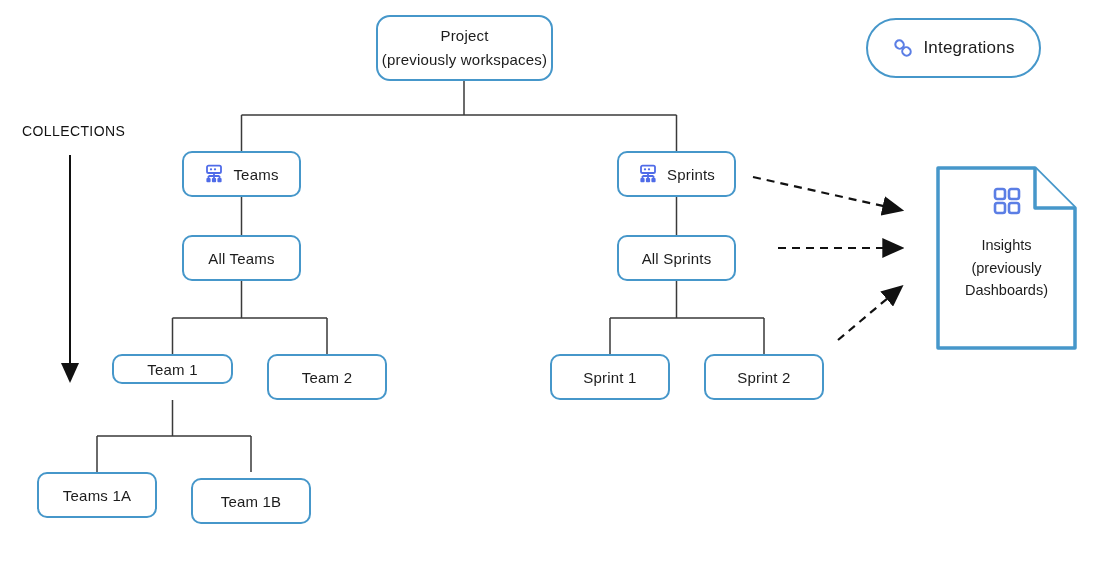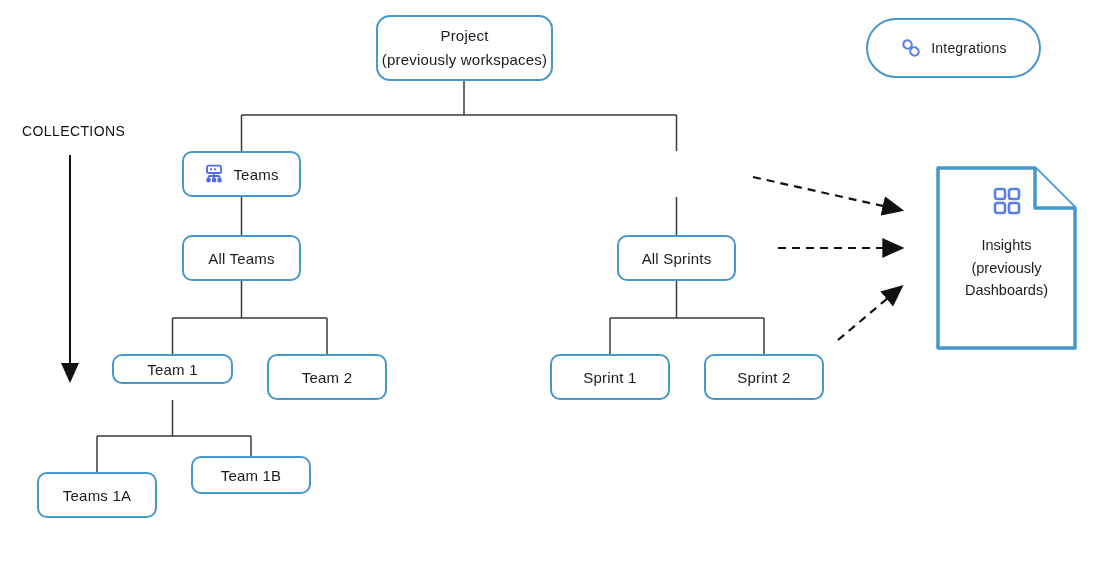--- a/index.html
+++ b/index.html
@@ -25,21 +25,21 @@
     font-size:15px;
     letter-spacing:.2px;
     color:#1c1c1c;
   }
   .box.project{
     border-radius:14px;
     flex-direction:column;
     gap:2px;
     line-height:1.45;
   }
-  .pill{border-radius:30px;font-size:14px;}
+  .pill{border-radius:30px;font-size:17px;}
   .collections{
     position:absolute;
     left:22px;top:123px;
     font-size:14px;
     letter-spacing:.4px;
     color:#111111;
   }
   .insights-body{
     position:absolute;
     left:938px;top:186px;width:137px;
@@ -115,20 +115,36 @@
         <circle cx="7" cy="5.3" r="1.15"></circle>
         <circle cx="11" cy="5.3" r="1.15"></circle>
         <rect x="2.4" y="14" width="4.2" height="4.2" rx="0.9"></rect>
         <rect x="7.9" y="14" width="4.2" height="4.2" rx="0.9"></rect>
         <rect x="13.4" y="14" width="4.2" height="4.2" rx="0.9"></rect>
       </g>
     </svg>
     <span>Teams</span>
   </div>
 
+  <div class="box" style="left:617px;top:151px;width:119px;height:46px;">
+    <svg width="20" height="20" viewBox="0 0 20 20">
+      <g stroke="#4F6BE8" fill="none" stroke-width="1.8">
+        <rect x="3" y="1.6" width="14" height="7.4" rx="1.6"></rect>
+        <path d="M10 9.2 V12 M4.5 12 H15.5 M4.5 12 V14 M10 12 V14 M15.5 12 V14"></path>
+      </g>
+      <g fill="#4F6BE8">
+        <circle cx="7" cy="5.3" r="1.15"></circle>
+        <circle cx="11" cy="5.3" r="1.15"></circle>
+        <rect x="2.4" y="14" width="4.2" height="4.2" rx="0.9"></rect>
+        <rect x="7.9" y="14" width="4.2" height="4.2" rx="0.9"></rect>
+        <rect x="13.4" y="14" width="4.2" height="4.2" rx="0.9"></rect>
+      </g>
+    </svg>
+    <span>Sprints</span>
+  </div>
 
   <div class="box" style="left:182px;top:235px;width:119px;height:46px;">
     <span>All Teams</span>
   </div>
 
   <div class="box" style="left:617px;top:235px;width:119px;height:46px;">
     <span>All Sprints</span>
   </div>
 
   <div class="box" style="left:112px;top:354px;width:121px;height:30px;">
@@ -141,21 +157,21 @@
   <div class="box" style="left:550px;top:354px;width:120px;height:46px;">
     <span>Sprint 1</span>
   </div>
   <div class="box" style="left:704px;top:354px;width:120px;height:46px;">
     <span>Sprint 2</span>
   </div>
 
   <div class="box" style="left:37px;top:472px;width:120px;height:46px;">
     <span>Teams 1A</span>
   </div>
-  <div class="box" style="left:191px;top:456px;width:120px;height:38px;">
+  <div class="box" style="left:191px;top:478px;width:120px;height:46px;">
     <span>Team 1B</span>
   </div>
 
   <div class="insights-body">
     <div class="grid-wrap">
       <svg width="30" height="30" viewBox="0 0 30 30">
         <g stroke="#5B7EE5" stroke-width="2.6" fill="none">
           <rect x="3" y="3" width="10" height="10" rx="2.2"></rect>
           <rect x="17" y="3" width="10" height="10" rx="2.2"></rect>
           <rect x="3" y="17" width="10" height="10" rx="2.2"></rect>

